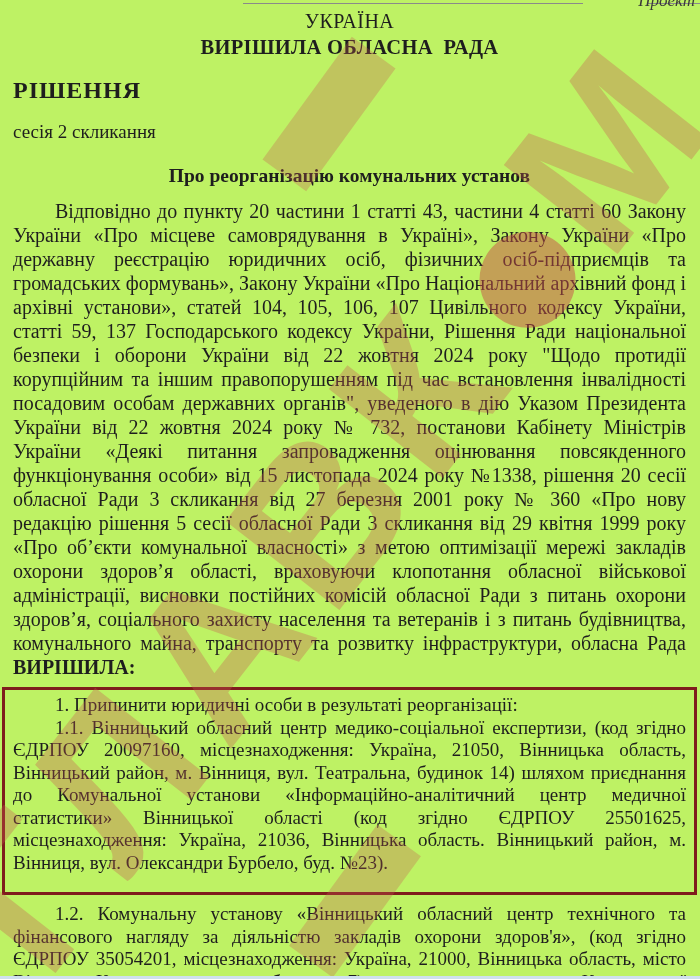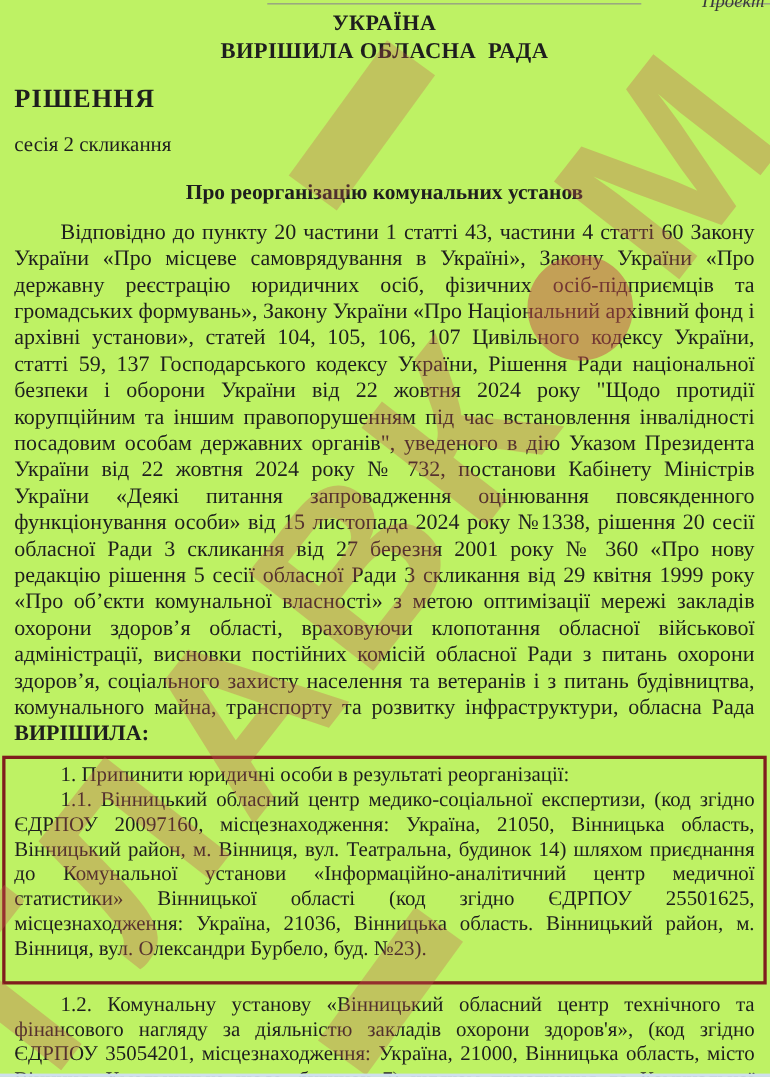--- a/index.html
+++ b/index.html
@@ -6,21 +6,21 @@
   .page{
     position:relative;width:700px;height:979px;background:#bef264;
     font-family:"Liberation Serif", serif;color:#1e1e1e;overflow:hidden;
   }
   .content{position:relative;z-index:1;padding:10px 14px 0 13px;}
   
   .top-rule-left{position:absolute;top:3px;left:243px;width:340px;border-top:1.5px solid #8a8a8a;z-index:2;}
   .top-rule-right{position:absolute;top:3px;left:648px;width:52px;border-top:1.5px solid #8a8a8a;z-index:2;}
   .project-note{position:absolute;top:-9px;right:5px;font-style:italic;font-size:17px;color:#3a3a3a;z-index:2;}
   
-  .h-country{margin:0;text-align:center;font-size:20px;line-height:23px;font-weight:bold;letter-spacing:.5px;}
+  .h-country{margin:0;text-align:center;font-size:20px;line-height:23px;font-weight:normal;letter-spacing:.5px;}
   .h-council{margin:2px 0 0 0;text-align:center;font-size:20.5px;line-height:24px;font-weight:bold;white-space:pre-wrap;letter-spacing:.3px;}
   .h-doctype{margin:20px 0 0 0;text-align:left;font-size:24px;line-height:23px;font-weight:bold;letter-spacing:1px;}
   .date-row{display:flex;justify-content:space-between;align-items:flex-end;margin-top:18px;font-size:19px;line-height:24px;}
   .date-left{white-space:nowrap;letter-spacing:0;}
   .subject{margin:20px 0 0 0;text-align:center;font-size:19.5px;line-height:24px;font-weight:bold;}
   
   .preamble{margin:11px 0 0 0;font-size:20px;line-height:24px;text-align:justify;text-indent:42px;}
   .resolved{font-weight:bold;}
   
   .highlight-box{border:3px solid #7f1d1d;margin:8px -11px 0 -11px;padding:4px 8px 18px 8px;}

